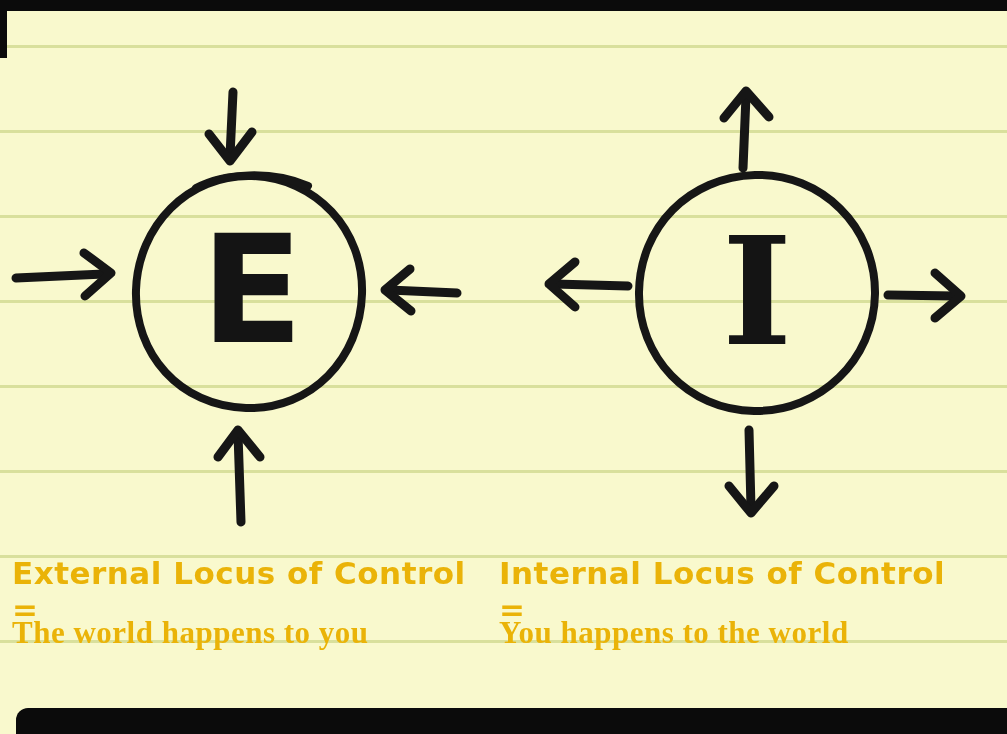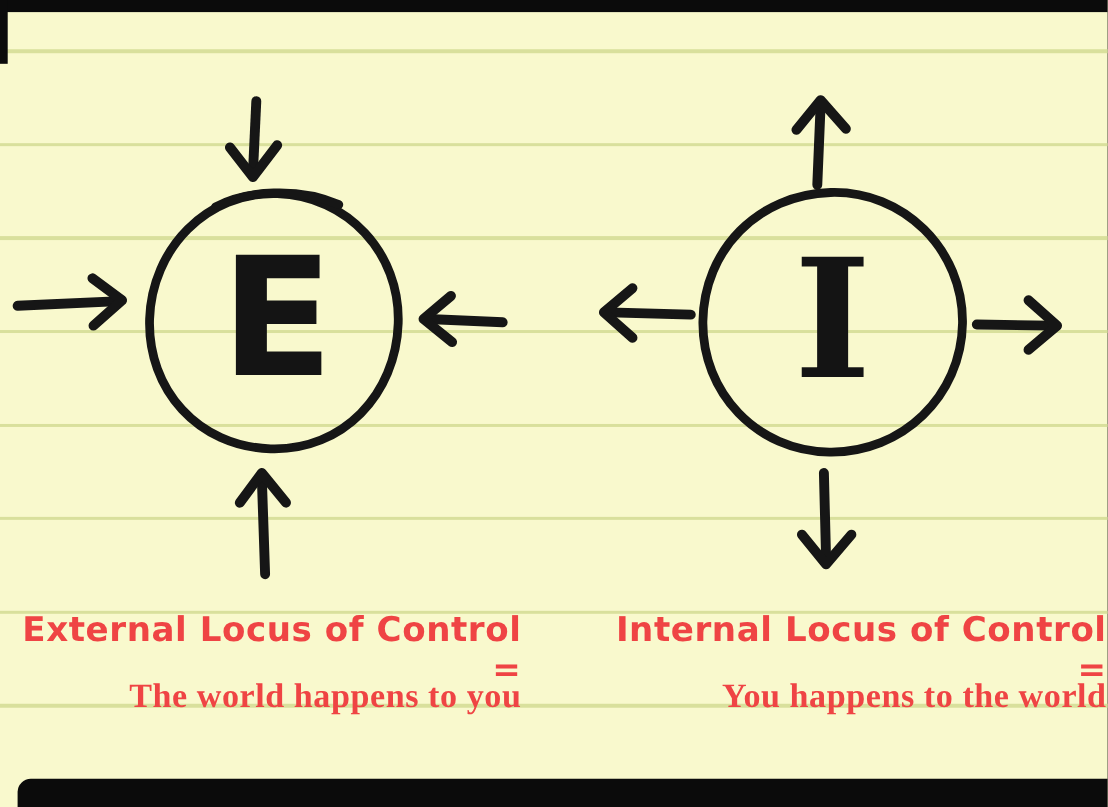--- a/index.html
+++ b/index.html
@@ -61,29 +61,29 @@
     font-size: 150px;
     font-family: "DejaVu Sans", sans-serif;
   }
   .letter-i {
     left: 757px; top: 297px;
     font-size: 150px;
     font-family: "DejaVu Serif", serif;
   }
   .caption {
     position: absolute;
-    text-align: right;
-    color: #ef4444;
+    text-align: left;
+    color: #eab308;
     font-weight: bold;
     font-size: 31px;
     letter-spacing: 0.5px;
     line-height: 1.15;
   }
   .col-left  { left: 12px;  width: 462px; }
-  .col-right { left: 544px; width: 462px; }
+  .col-right { left: 499px; width: 462px; }
   .row-title    { top: 556px; }
   .row-subtitle { top: 615px; font-family: Liberation Serif, serif; }
 </style>
 </head>
 <body>
 
 <div class="paper"></div>
 <div class="frame-top"></div>
 <div class="frame-left"></div>
 

